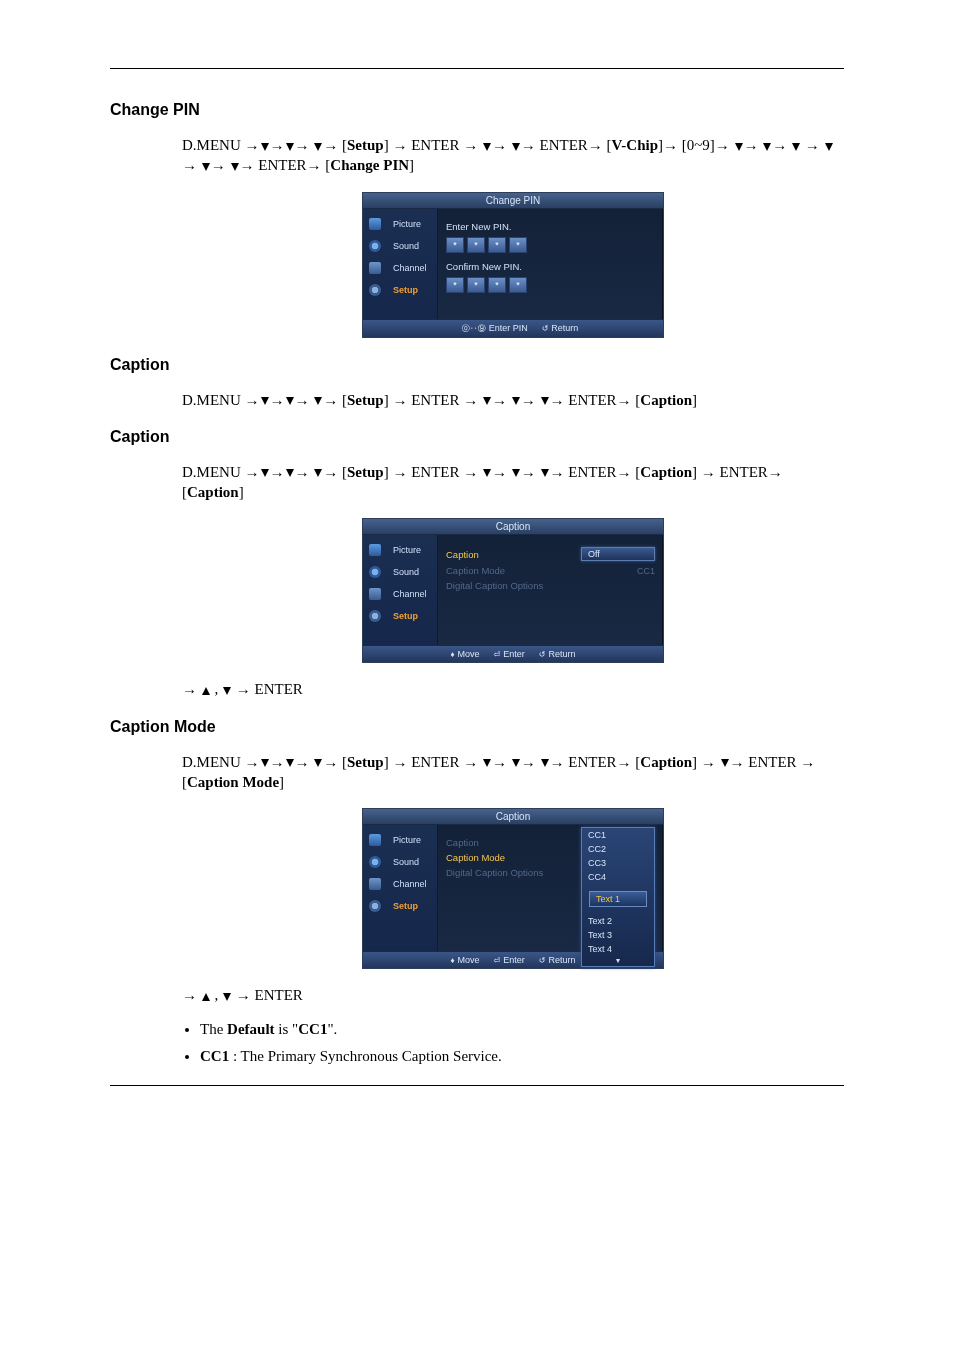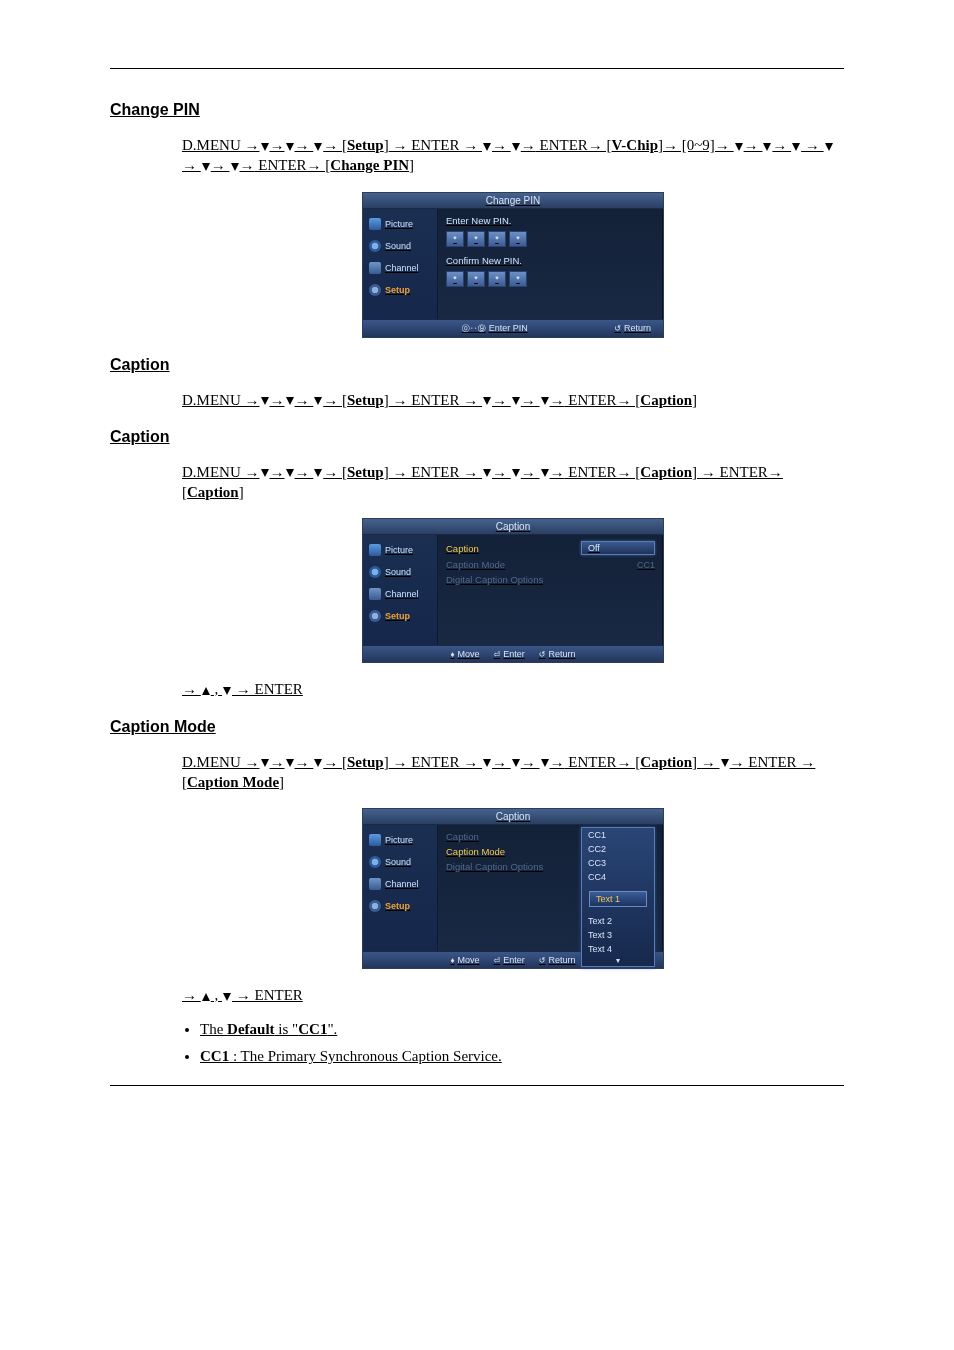--- a/index.html
+++ b/index.html
@@ -8,21 +8,20 @@
     font-size: 15px;
     color: #000;
     background: #fff;
   }
   .page {
     width: 954px;
     min-height: 1350px;
     box-sizing: border-box;
     padding: 68px 110px 40px 110px;
     position: relative;
-    text-decoration: underline;
   }
   .hr-top, .hr-bottom {
     border: 0;
     border-top: 1.5px solid #000;
     margin: 0;
   }
   .hr-top { margin-bottom: 32px; }
   .hr-bottom { margin-top: 20px; }
   .h2 {
     font-family: Arial, Helvetica, sans-serif;
@@ -79,38 +78,38 @@
   }
   .osd-sidebar {
     width: 74px;
     background: linear-gradient(#1a2f52, #15274a);
     border-right: 1px solid #0e1a30;
     padding-top: 4px;
   }
   .sb-item {
     display: flex;
     align-items: center;
-    gap: 4px;
+    gap: 12px;
     padding: 5px 6px;
     color: #cfe0f8;
     font-size: 9px;
   }
   .sb-item.active { color: #f0a030; font-weight: bold; }
   .sb-icon {
     width: 12px; height: 12px; border-radius: 2px;
     background: #5a80b8;
     display: inline-block;
   }
   .sb-icon.pic { background: linear-gradient(#5a9be0,#2e5a9c); border-radius: 2px; }
   .sb-icon.snd { background: radial-gradient(circle,#7bb0e8 40%,#2e5a9c 42%); border-radius: 50%; }
   .sb-icon.ch  { background: linear-gradient(#6e94c8,#3a5c90); }
   .sb-icon.set { background: radial-gradient(circle,#88b0e0 35%,#3a5c90 37%); border-radius: 50%; }
   .osd-main {
     flex: 1;
-    padding: 4px 8px;
+    padding: 10px 8px;
     position: relative;
   }
   .osd-row {
     display: flex;
     align-items: center;
     justify-content: space-between;
     padding: 2px 0;
     font-size: 9.5px;
   }
   .osd-row.sel { color: #f6c74b; }
@@ -167,21 +166,21 @@
   .osd-footer {
     background: linear-gradient(#3a5688,#22365c);
     display: flex;
     gap: 14px;
     justify-content: center;
     font-size: 9px;
     color: #d8e5f7;
     padding: 3px 0;
     border-top: 1px solid #1a2a45;
   }
-  .osd-footer.split { justify-content: space-between; padding: 3px 12px; }
+  .osd-footer.split { justify-content: center; padding: 3px 12px; }
   .foot-item { display: inline-flex; align-items: center; gap: 3px; }
   .foot-icon {
     display: inline-block;
     font-size: 8px;
     color: #d8e5f7;
   }
   ul.bullets {
     margin: 8px 0 0 0;
     padding-left: 18px;
   }

